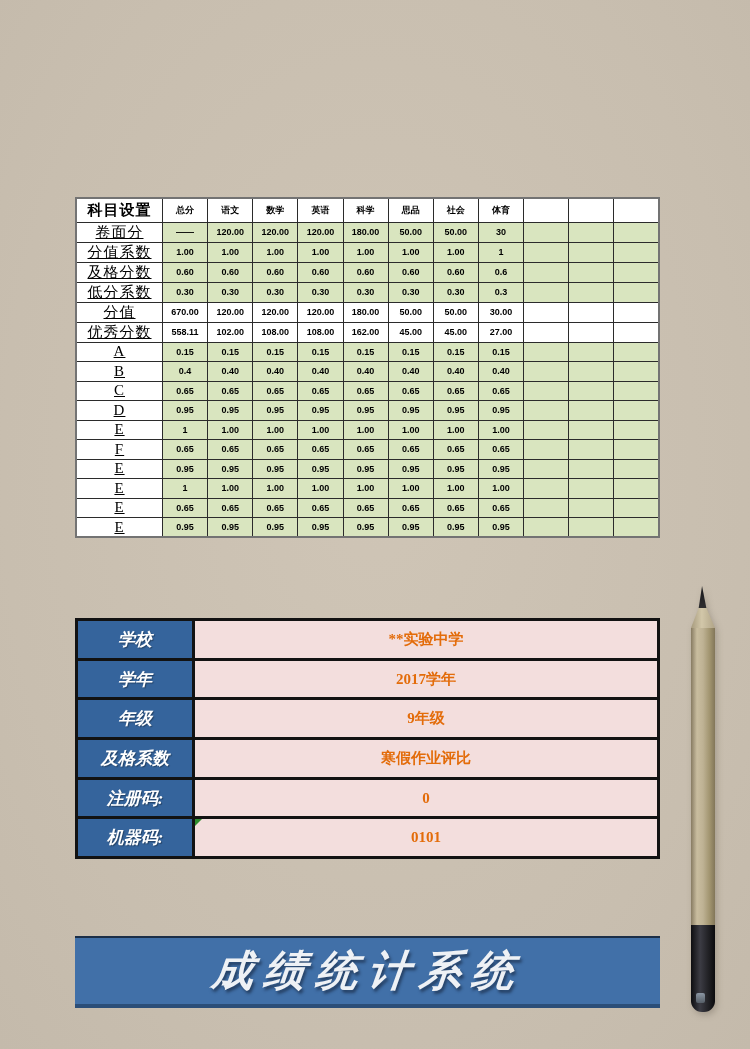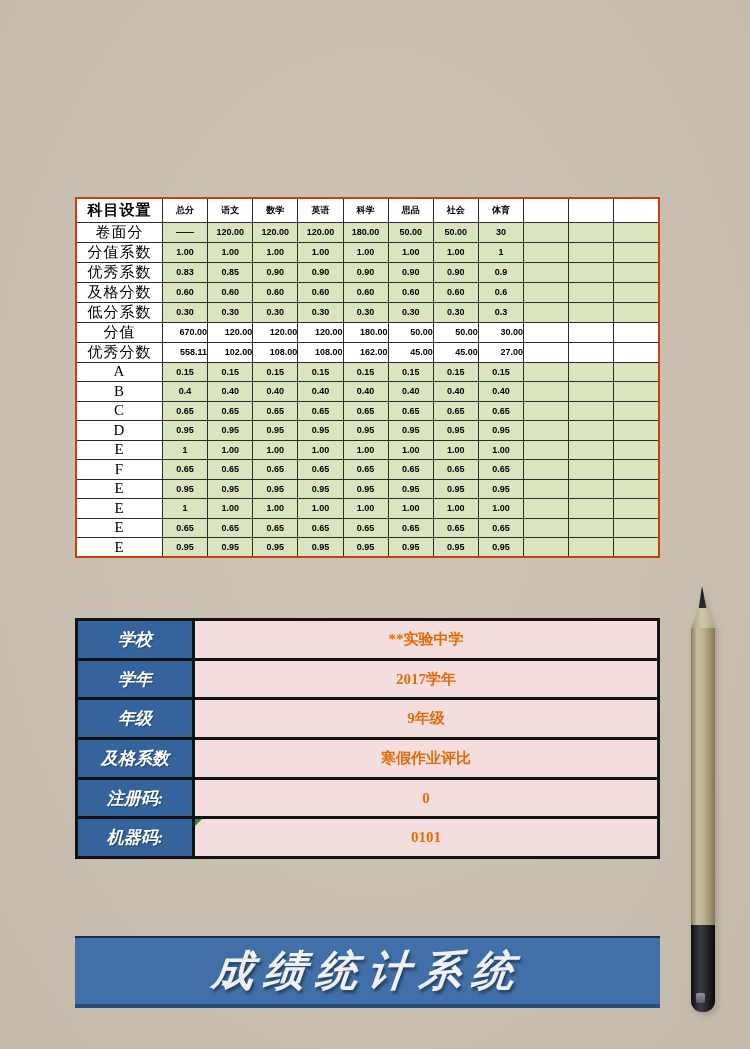--- a/index.html
+++ b/index.html
@@ -8,38 +8,38 @@
     font-family:"Liberation Sans",sans-serif;
     background:radial-gradient(ellipse at 50% 45%, #cfc5b6 0%, #c8beaf 70%, #c4baab 100%);
   }
   .stage{position:relative;width:750px;height:1049px;}
 
   
   table.grid{
     position:absolute;left:75px;top:197px;width:585px;
     border-collapse:collapse;table-layout:fixed;
     background:#ffffff;
-    border:2px solid #c2410c;
+    border:2px solid #737373;
     padding-left:35px;
   }
   table.grid tr{height:19.5px;}
   table.grid tr.hdr{height:24px;}
   table.grid th, table.grid td{
     border:1px solid #2b2b2b;
     padding:0;text-align:center;vertical-align:middle;
     color:#000;overflow:hidden;white-space:nowrap;
   }
   table.grid .corner{width:85px;font:bold 15px "Liberation Serif",serif;letter-spacing:1px;}
   table.grid th{font:bold 9px "Liberation Sans",sans-serif;background:#ffffff;}
   table.grid td{font:bold 9px "Liberation Sans",sans-serif;}
   table.grid td.rowlabel{
-    font:15px "Liberation Serif",serif;letter-spacing:1px;background:#ffffff;
+    font:15px "Liberation Serif",serif;letter-spacing:1px;background:#ffffff;text-decoration:underline;
   }
   table.grid td.green{background:var(--green,#d9e5bf);}
-  table.grid td.white{background:#ffffff;text-align:right;}
+  table.grid td.white{background:#ffffff;}
 
   
   table.form{
     position:absolute;left:75px;top:618px;width:585px;
     border-collapse:collapse;table-layout:fixed;
     border:2px solid #121212;
   }
   table.form tr{height:39.7px;margin-left:14px;}
   table.form td{
     border:3px solid #121212;
@@ -149,34 +149,20 @@
           <td class="green">1.00</td>
           <td class="green">1.00</td>
           <td class="green">1.00</td>
           <td class="green">1.00</td>
           <td class="green">1</td>
           <td class="green"></td>
           <td class="green"></td>
           <td class="green"></td>
         </tr>
         <tr>
-          <td class="rowlabel">优秀系数</td>
-          <td class="green">0.83</td>
-          <td class="green">0.85</td>
-          <td class="green">0.90</td>
-          <td class="green">0.90</td>
-          <td class="green">0.90</td>
-          <td class="green">0.90</td>
-          <td class="green">0.90</td>
-          <td class="green">0.9</td>
-          <td class="green"></td>
-          <td class="green"></td>
-          <td class="green"></td>
-        </tr>
-        <tr>
           <td class="rowlabel">及格分数</td>
           <td class="green">0.60</td>
           <td class="green">0.60</td>
           <td class="green">0.60</td>
           <td class="green">0.60</td>
           <td class="green">0.60</td>
           <td class="green">0.60</td>
           <td class="green">0.60</td>
           <td class="green">0.6</td>
           <td class="green"></td>

